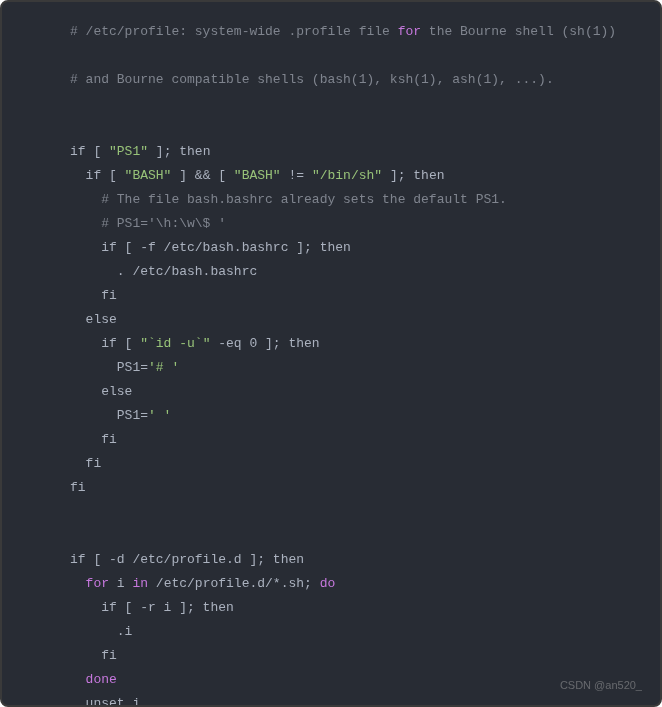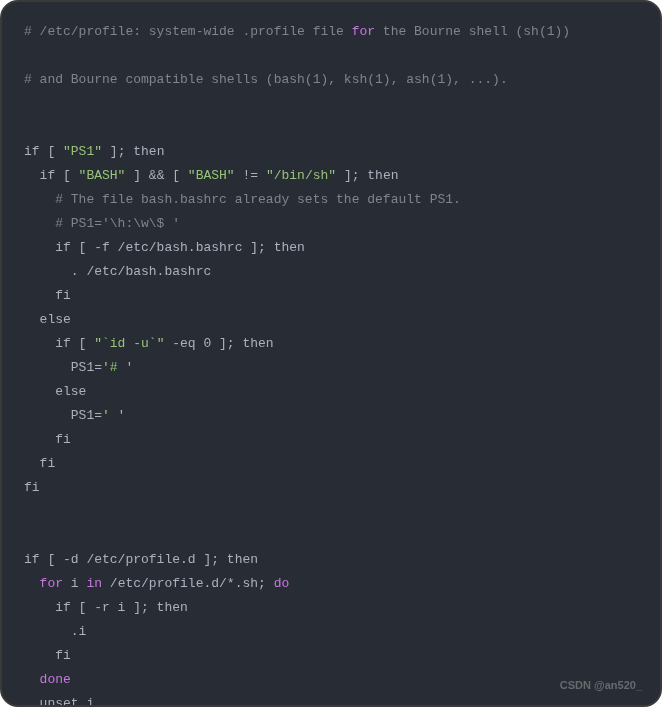--- a/index.html
+++ b/index.html
@@ -1,26 +1,27 @@
 <!DOCTYPE html>
 <html><head>
 <meta charset="utf-8">
 <style>
   html,body{margin:0;padding:0;background:#fff;}
   .frame{
     width:662px;height:707px;
     box-sizing:border-box;
     background:#282c34;
     border:2px solid #3a3a3a;
-    border-radius:18px;
+    border-radius:8px;
     position:relative;
     overflow:hidden;
     font-family:Consolas,Menlo,Monaco,"Courier New",monospace;
     font-size:13px;
     line-height:24px;
+    padding-left:46px;
   }
   .code{
     padding:18px 22px 18px 22px;
     white-space:pre;
     color:#abb2bf;
   }
   .comment{color:#7f848e;}
   .kw{color:#c678dd;}
   .str{color:#98c379;}
   .watermark{
@@ -35,21 +36,20 @@
   }
   .credit{
     position:absolute;
     right:18px;
     bottom:8px;
     color:rgba(180,180,180,0.45);
     font-size:11px;
     font-family:Arial,sans-serif;
     white-space:nowrap;
     pointer-events:none;
-    font-weight:bold;
   }
 </style>
 </head>
 <body>
 
 <div class="frame">
 <div class="code"><span class="comment"><span># /etc/profile: system-wide .profile file </span><span class="kw">for</span><span> the Bourne shell (sh(1))</span></span>
 <span></span>
 <span class="comment"># and Bourne compatible shells (bash(1), ksh(1), ash(1), ...).</span>
 <span></span>

